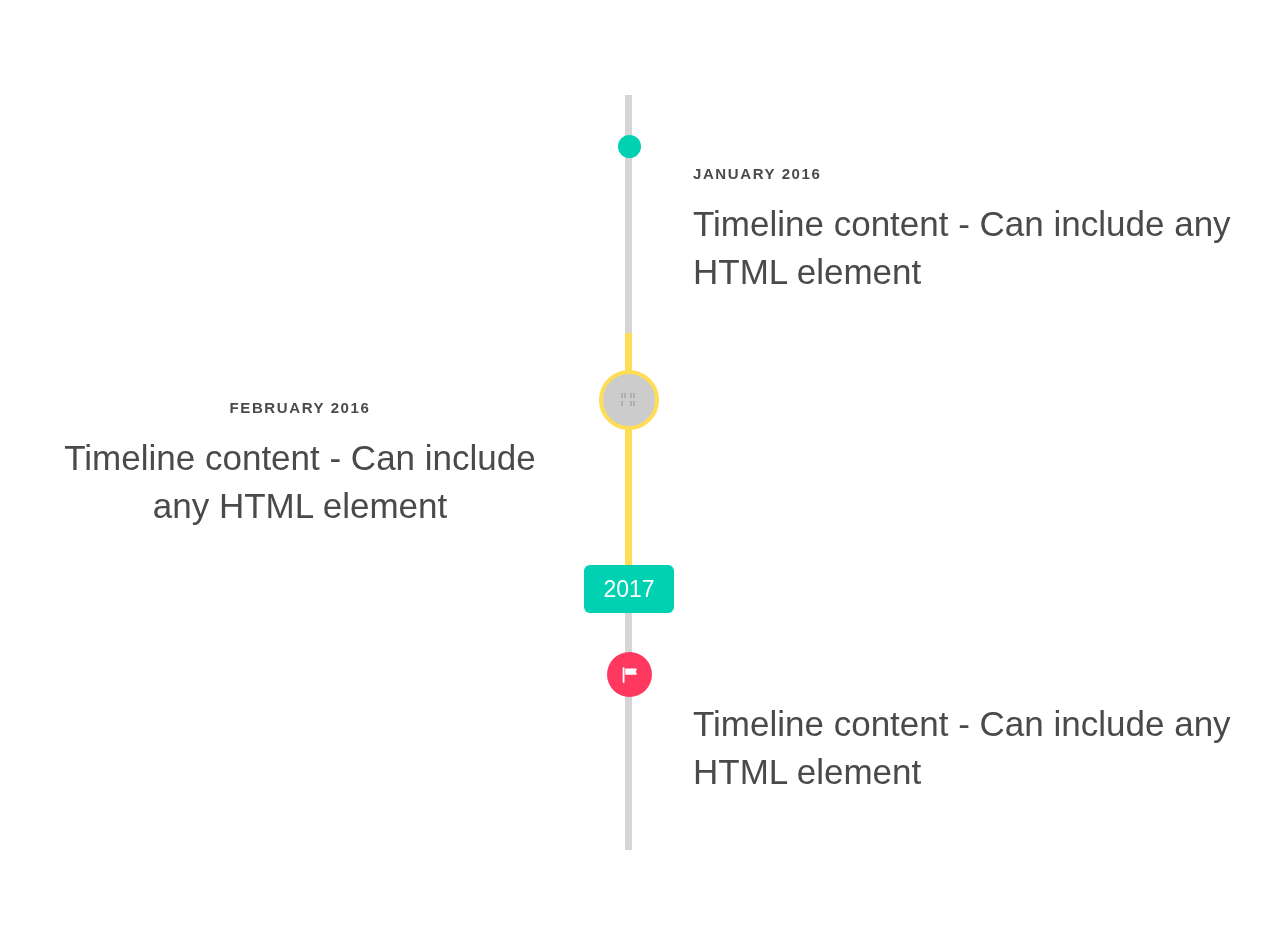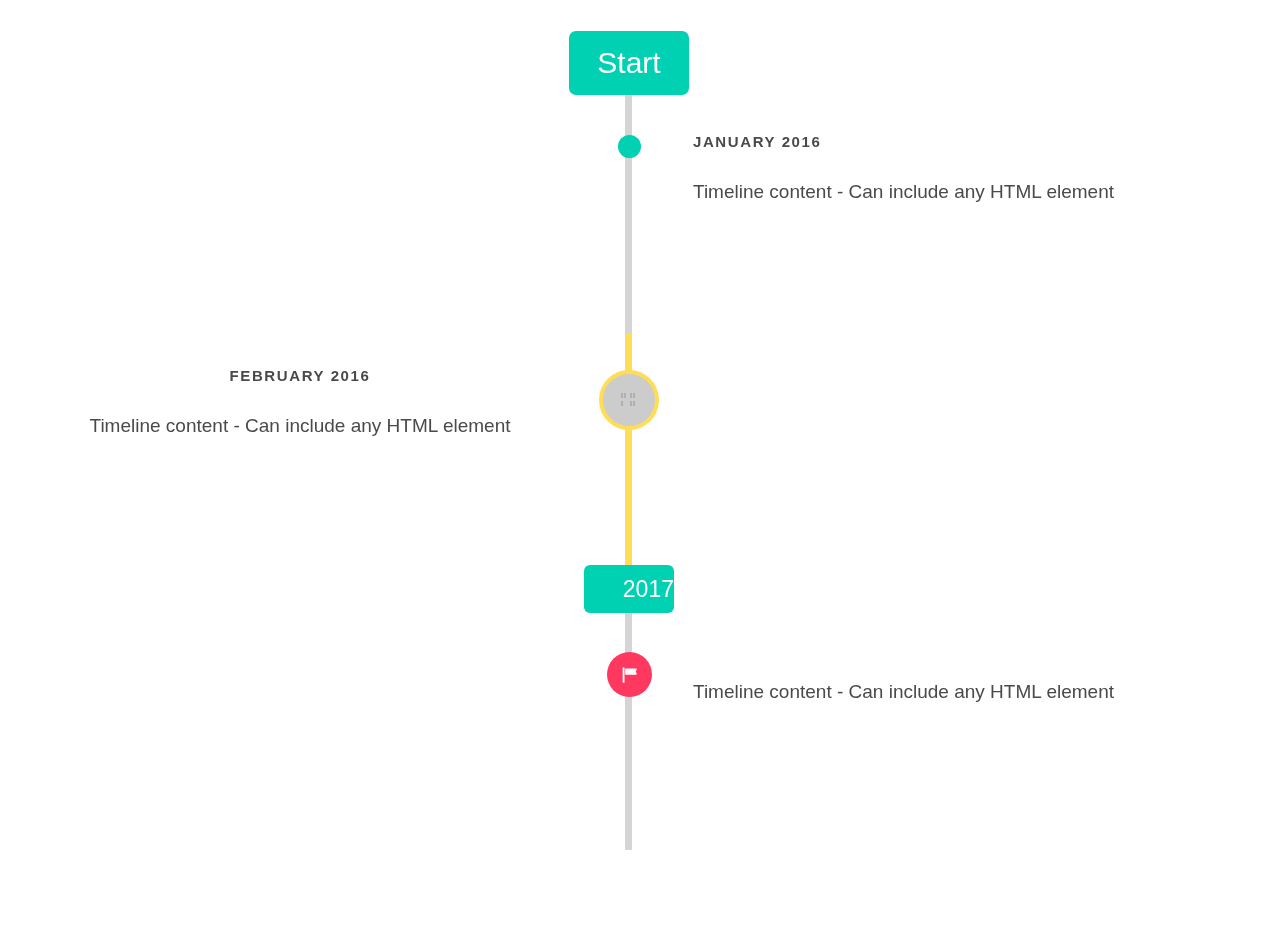--- a/index.html
+++ b/index.html
@@ -53,21 +53,21 @@
   .pill-small {
     position: absolute;
     left: 584px;
     width: 90px;
     height: 48px;
     background: #00d1b2;
     border-radius: 6px;
     color: #ffffff;
     font-size: 23px;
     line-height: 48px;
-    text-align: right;
+    text-align: center;
     z-index: 4;
     cursor: pointer;
   }
   .pill-2017 { top: 565px; }
 
   
   .marker {
     position: absolute;
     border-radius: 50%;
     z-index: 5;
@@ -102,56 +102,55 @@
     width: 45px;
     height: 45px;
     background: #ff3860;
     display: flex;
     align-items: center;
     justify-content: center;
   }
   .marker-icon svg { display: block; }
 
   
-  .entry { position: absolute; }
+  .entry { position: absolute; margin-top: 32px; }
 
   .entry-right { left: 693px; width: 540px; text-align: left; }
   .entry-left  { left: 35px;  width: 530px; text-align: center; }
 
   .entry-jan   { top: 133px; }
   .entry-feb   { top: 367px; }
   .entry-mar   { top: 651px; }
 
   .entry-heading {
     font-size: 15px;
     font-weight: bold;
     letter-spacing: 1.6px;
     color: #4a4a4a;
     text-transform: uppercase;
     line-height: 1.2;
   }
 
   .entry-body {
     margin-top: 17px;
-    font-size: 19px;
+    font-size: 35px;
     line-height: 48px;
     color: #4a4a4a;
     font-weight: 400;
   }
 </style>
 </head>
 <body>
 
 <div class="timeline">
 
   <div class="spine spine-top"></div>
   <div class="spine spine-yellow"></div>
   <div class="spine spine-bottom"></div>
 
-  <div class="pill pill-start">Start</div>
 
   <div class="marker marker-dot"></div>
   <div class="entry entry-right entry-jan">
     <div class="entry-heading">January 2016</div>
     <div class="entry-body">Timeline content - Can include any HTML element</div>
   </div>
 
   <div class="marker marker-image">
     <span class="glyph-missing">
       <svg width="16" height="14" viewBox="0 0 16 14" xmlns="http://www.w3.org/2000/svg">

